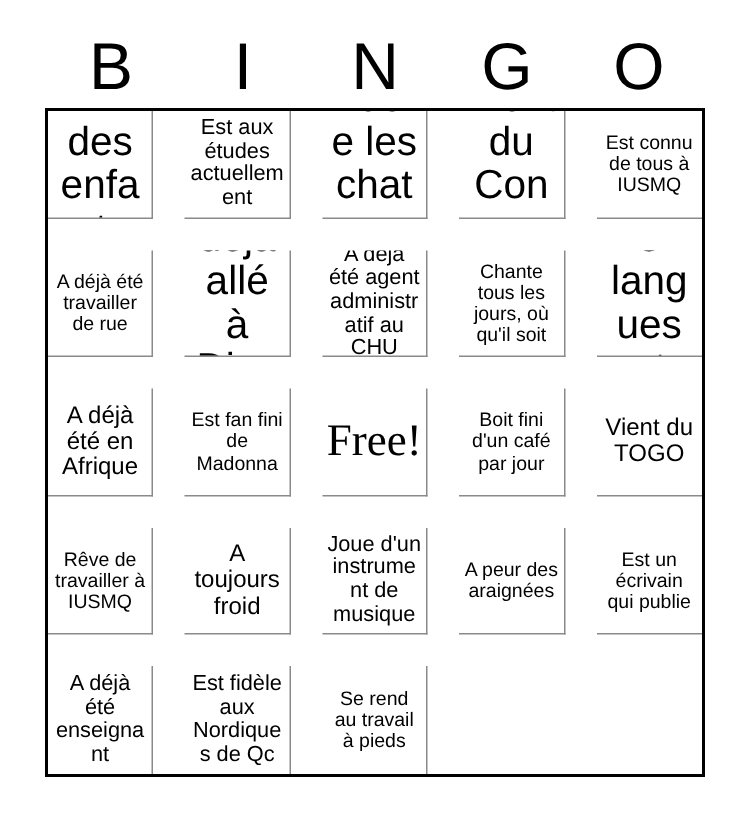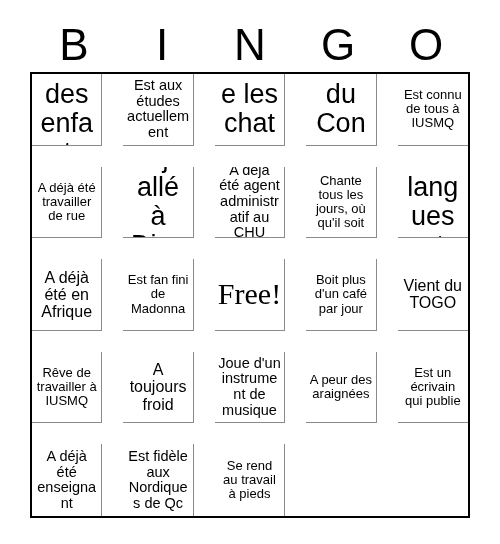--- a/index.html
+++ b/index.html
@@ -133,21 +133,21 @@
       <div class="cell">
         <span class="cell-text fs-lg">A déjà été en Afrique</span>
       </div>
       <div class="cell">
         <span class="cell-text fs-md">Est fan fini de Madonna</span>
       </div>
       <div class="cell">
         <span class="cell-text fs-free">Free!</span>
       </div>
       <div class="cell">
-        <span class="cell-text fs-md">Boit plus d'un café par jour</span>
+        <span class="cell-text fs-md">Boit fini d'un café par jour</span>
       </div>
       <div class="cell">
         <span class="cell-text fs-lg">Vient du TOGO</span>
       </div>
       <div class="cell">
         <span class="cell-text fs-md">Rêve de travailler à IUSMQ</span>
       </div>
       <div class="cell">
         <span class="cell-text fs-lg">A toujours froid</span>
       </div>

